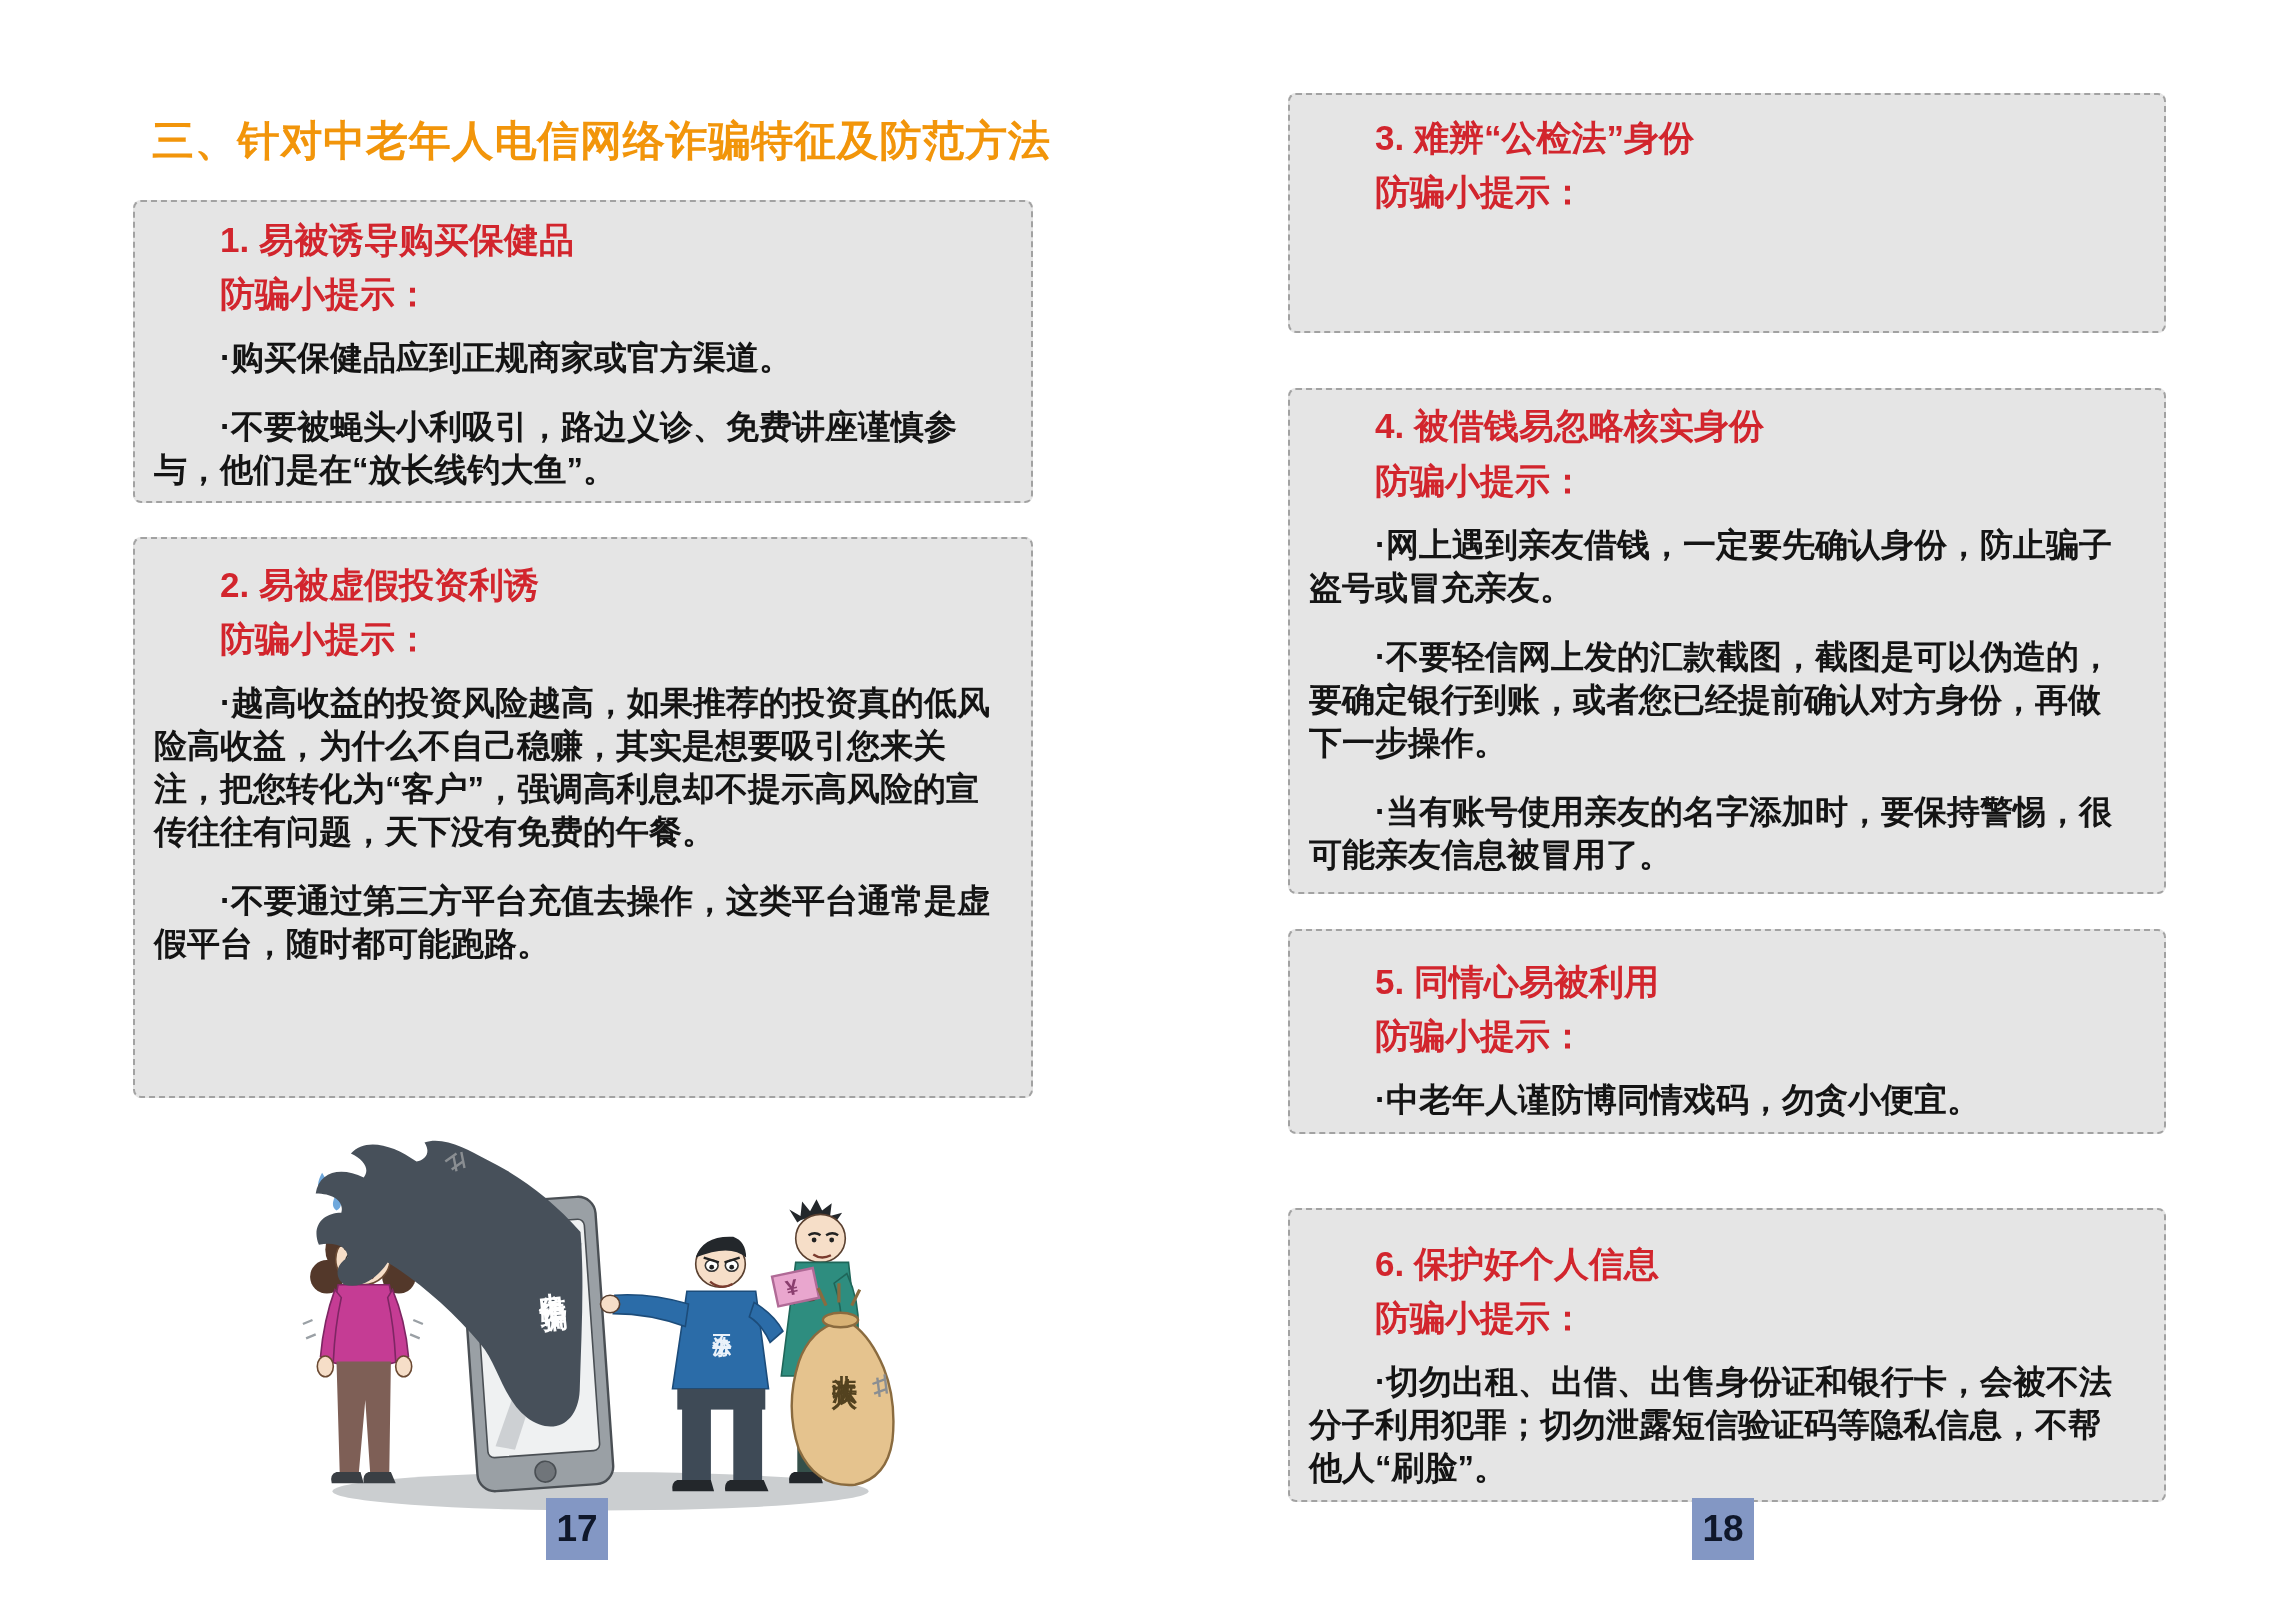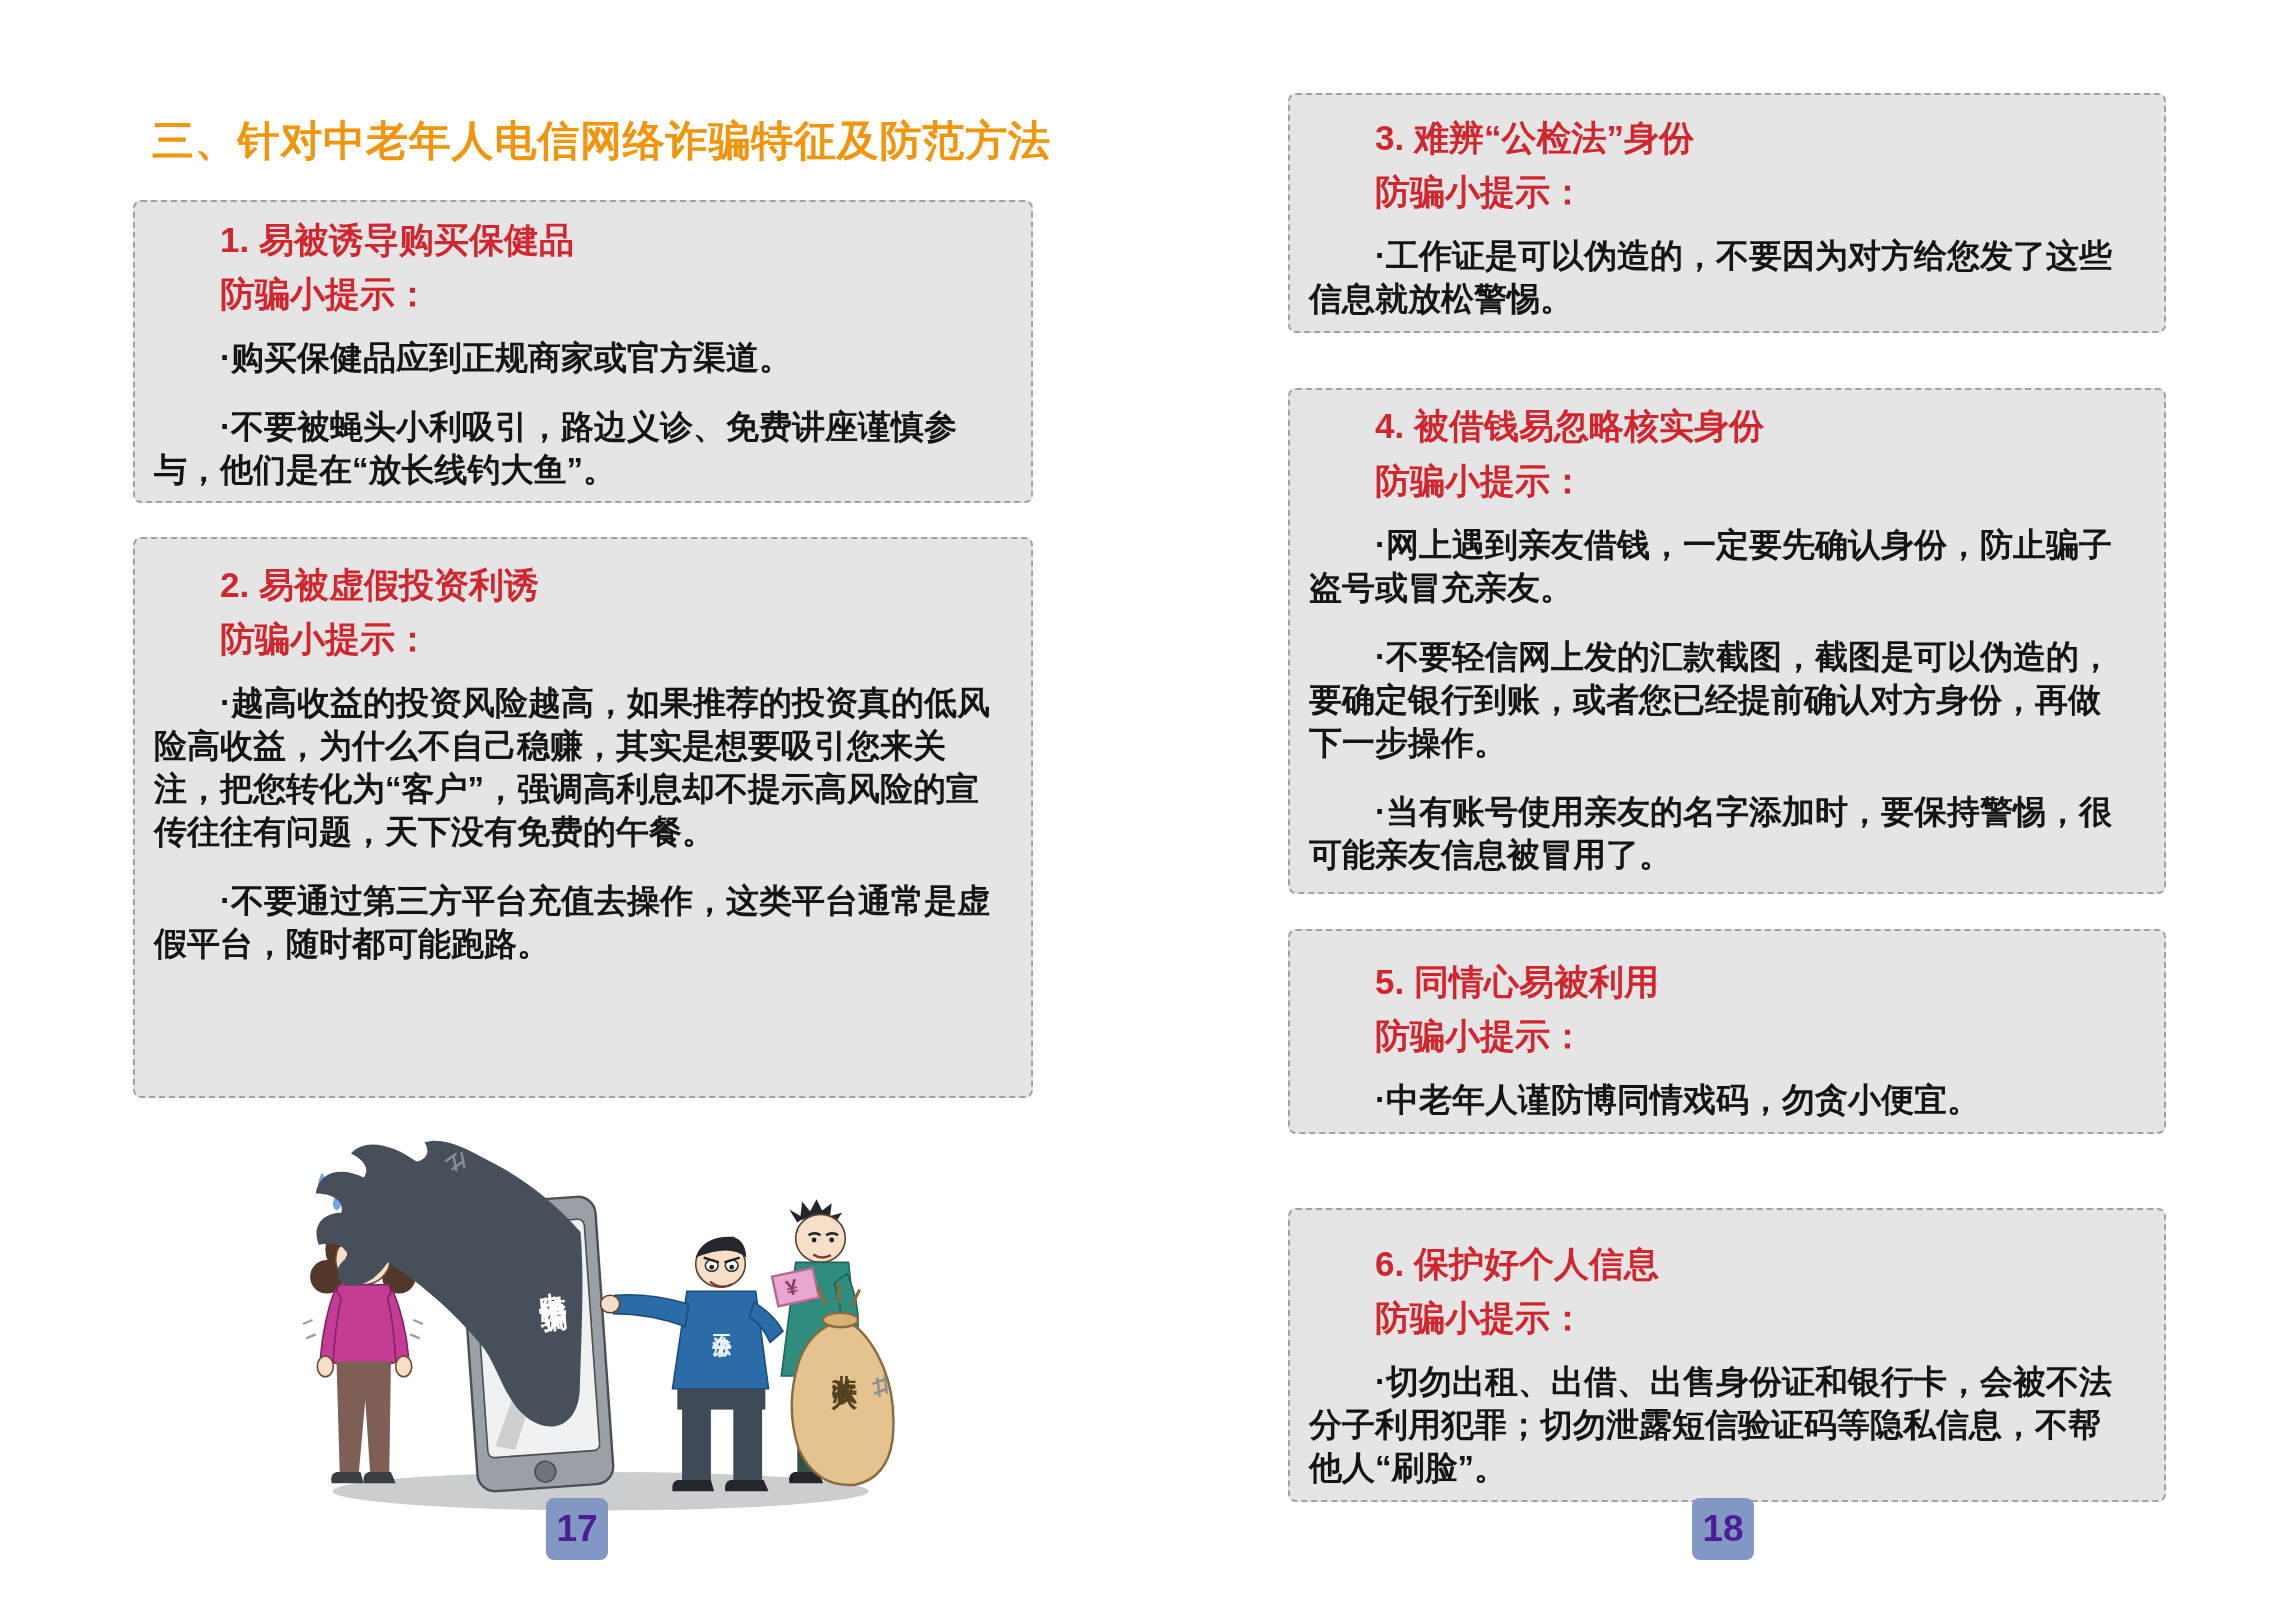--- a/index.html
+++ b/index.html
@@ -21,22 +21,22 @@
   }
   .tips-label{
     margin:0 0 21px 0;color:#D2252D;font-size:35px;line-height:43px;font-weight:700;text-indent:66px;
   }
   .bullet{
     margin:0;color:#141414;font-size:33px;line-height:43px;font-weight:600;text-indent:66px;
   }
   .bullet + .bullet{margin-top:26px;}
   .page-badge{
     position:absolute;width:62px;height:62px;background:#8397C4;
-    color:#4c1d95;font-size:37px;font-weight:700;
-    display:flex;align-items:center;justify-content:center;border-radius:8px;
+    color:#0f172a;font-size:37px;font-weight:700;
+    display:flex;align-items:center;justify-content:center;
   }
   .illustration{position:absolute;left:288px;top:1120px;width:609px;height:400px;}
   .illustration svg{position:absolute;left:0;top:0;}
   .vlabel{
     position:absolute;writing-mode:vertical-rl;text-orientation:upright;
     font-weight:700;pointer-events:none;white-space:nowrap;
   }
   .smoke-label{left:245px;top:151px;color:#ffffff;font-size:26.4px;letter-spacing:4px;transform:rotate(-6deg);}
   .shirt-label{left:421px;top:199px;color:#EAF2FA;font-size:19px;letter-spacing:1.6px;}
   .bag-label{left:541px;top:234px;color:#53421F;font-size:25px;letter-spacing:3.2px;}
@@ -61,21 +61,20 @@
   <section class="tip-box" style="left:133px;top:537px;width:900px;height:561px;padding-top:24px;">
     <h3 class="tip-title">2. 易被虚假投资利诱</h3>
     <p class="tips-label">防骗小提示：</p>
     <p class="bullet">·越高收益的投资风险越高，如果推荐的投资真的低风险高收益，为什么不自己稳赚，其实是想要吸引您来关注，把您转化为“客户”，强调高利息却不提示高风险的宣传往往有问题，天下没有免费的午餐。</p>
     <p class="bullet">·不要通过第三方平台充值去操作，这类平台通常是虚假平台，随时都可能跑路。</p>
   </section>
 
   <section class="tip-box" style="left:1288px;top:93px;width:878px;height:240px;padding-top:21px;">
     <h3 class="tip-title">3. 难辨“公检法”身份</h3>
     <p class="tips-label">防骗小提示：</p>
-    <p class="bullet">·工作证是可以伪造的，不要因为对方给您发了这些信息就放松警惕。</p>
   </section>
 
   <section class="tip-box" style="left:1288px;top:388px;width:878px;height:506px;padding-top:14.4px;">
     <h3 class="tip-title">4. 被借钱易忽略核实身份</h3>
     <p class="tips-label">防骗小提示：</p>
     <p class="bullet">·网上遇到亲友借钱，一定要先确认身份，防止骗子盗号或冒充亲友。</p>
     <p class="bullet">·不要轻信网上发的汇款截图，截图是可以伪造的，要确定银行到账，或者您已经提前确认对方身份，再做下一步操作。</p>
     <p class="bullet">·当有账号使用亲友的名字添加时，要保持警惕，很可能亲友信息被冒用了。</p>
   </section>
 

